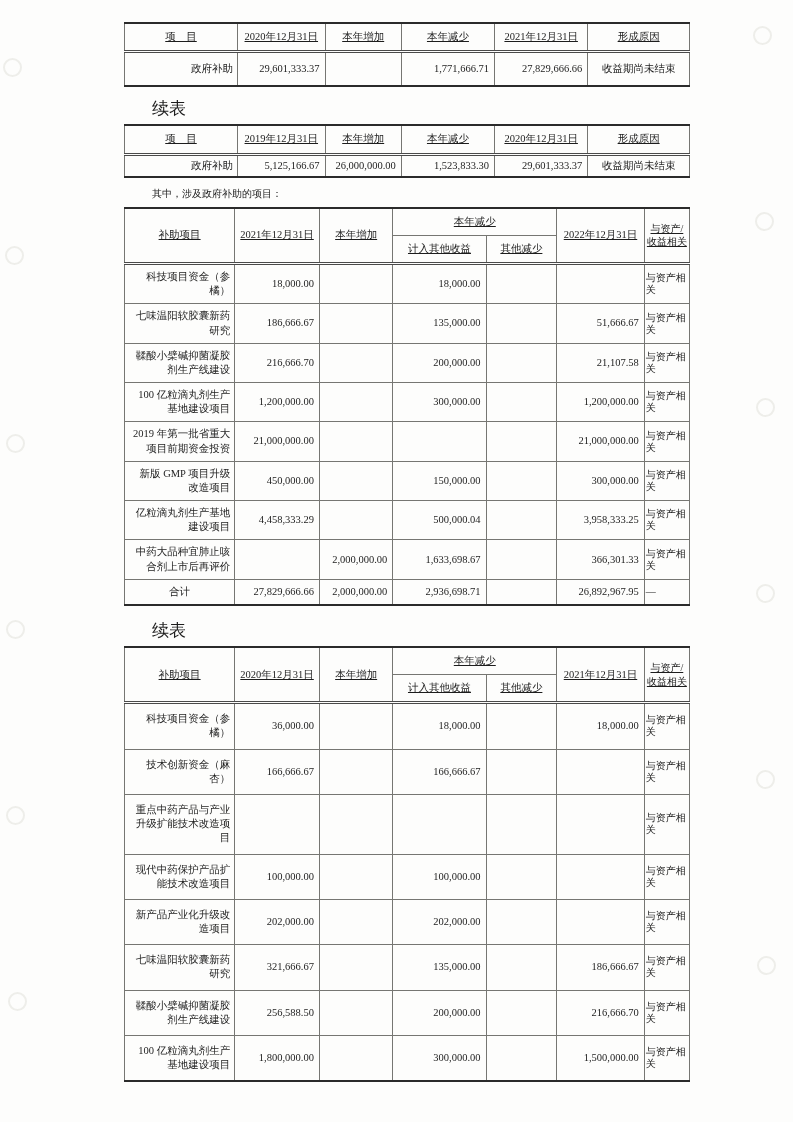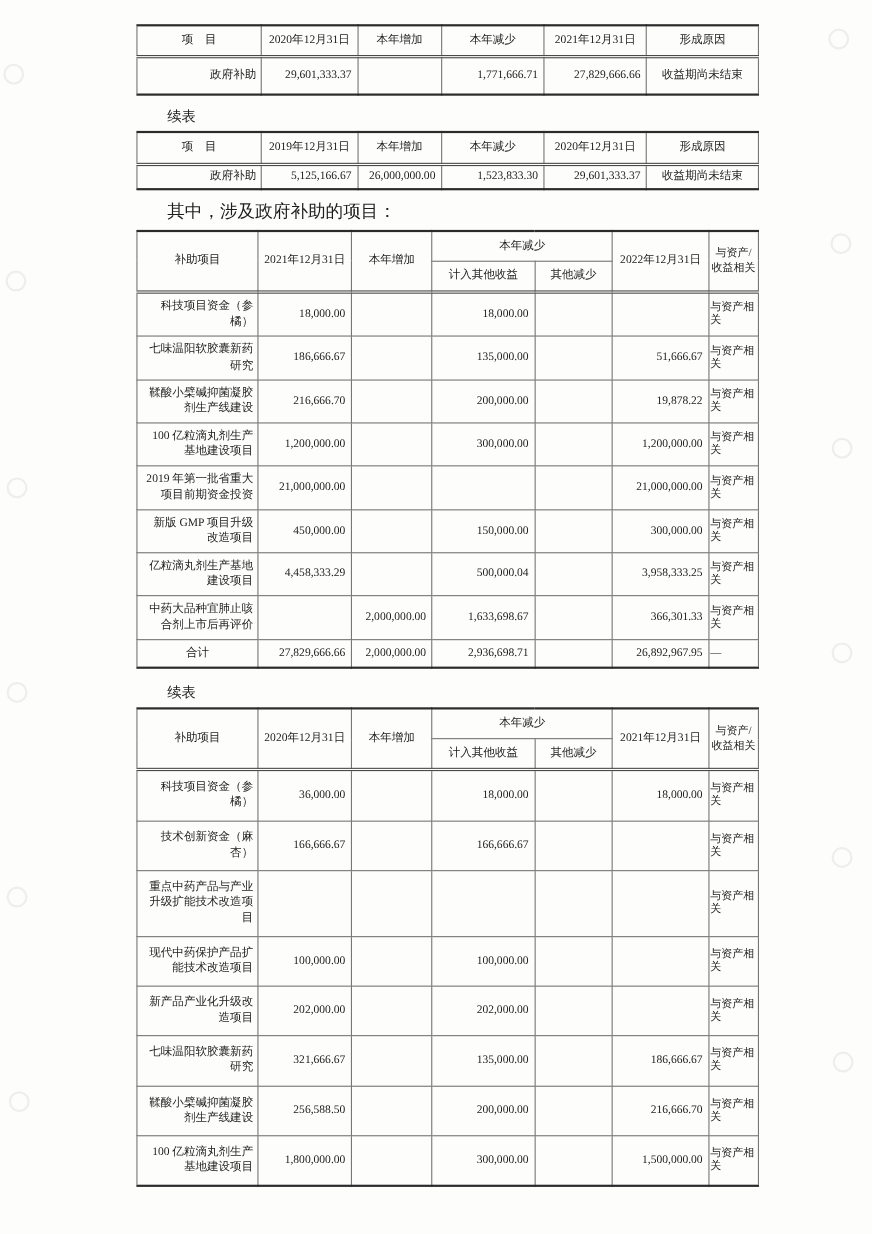--- a/index.html
+++ b/index.html
@@ -22,35 +22,35 @@
     border-bottom:1.6px solid #2e2e2e; font-size:11.5px; letter-spacing:.3px;
   }
   .header .right { text-align:right; }
 
   .tbl {
     margin-left:124px; width:566px; border-collapse:collapse; table-layout:fixed;
     font-size:10.5px; line-height:1.35;
   }
   .tbl { border-top:2.2px solid #2b2b2b; border-bottom:2.2px solid #2b2b2b; }
   .tbl th, .tbl td { border:1px solid #767672; padding:3px 4px; font-weight:normal; }
-  .tbl thead th { vertical-align:middle; padding:6px 3px; }
+  .tbl thead th { vertical-align:middle; padding:6px 3px;text-decoration:underline; }
   .tbl thead { border-bottom:3px double #4a4a4a; }
   .tbl td.name { text-align:right; padding-left:5px; }
   .tbl td.num  { text-align:right; padding-right:5px; }
   .tbl td.ctr  { text-align:center; }
   .tbl td.rel  { text-align:left; padding:2px 1px; font-size:10px; line-height:1.2; }
 
   .t-sum tbody td { padding-top:9px; padding-bottom:9px; }
   .t-sum { margin-top:22px; }
   .t-sum2 { margin-top:2px; }
   .t-det tbody td { padding-top:5px; padding-bottom:5px; }
   .t-det2 tbody td { padding-top:8px; padding-bottom:8px; }
 
-  .sub-label { margin:10px 0 4px 152px; font-size:13px;font-family:Liberation Mono, monospace; }
-  .note-line { margin:9px 0 6px 152px; font-size:16px; }
+  .sub-label { margin:10px 0 4px 152px; font-size:17px;font-family:Liberation Mono, monospace; }
+  .note-line { margin:9px 0 6px 152px; font-size:10px; }
 </style>
 </head>
 <body>
 
 <div class="page">
 
   <div class="hole l1"></div>
   <div class="hole l2"></div>
   <div class="hole l3"></div>
   <div class="hole l4"></div>
@@ -172,21 +172,21 @@
         <td class="num"></td>
         <td class="num">51,666.67</td>
         <td class="rel">与资产相关</td>
       </tr>
       <tr>
         <td class="name">鞣酸小檗碱抑菌凝胶剂生产线建设</td>
         <td class="num">216,666.70</td>
         <td class="num"></td>
         <td class="num">200,000.00</td>
         <td class="num"></td>
-        <td class="num">19,878.22</td>
+        <td class="num">21,107.58</td>
         <td class="rel">与资产相关</td>
       </tr>
       <tr>
         <td class="name">100 亿粒滴丸剂生产基地建设项目</td>
         <td class="num">1,200,000.00</td>
         <td class="num"></td>
         <td class="num">300,000.00</td>
         <td class="num"></td>
         <td class="num">1,200,000.00</td>
         <td class="rel">与资产相关</td>

